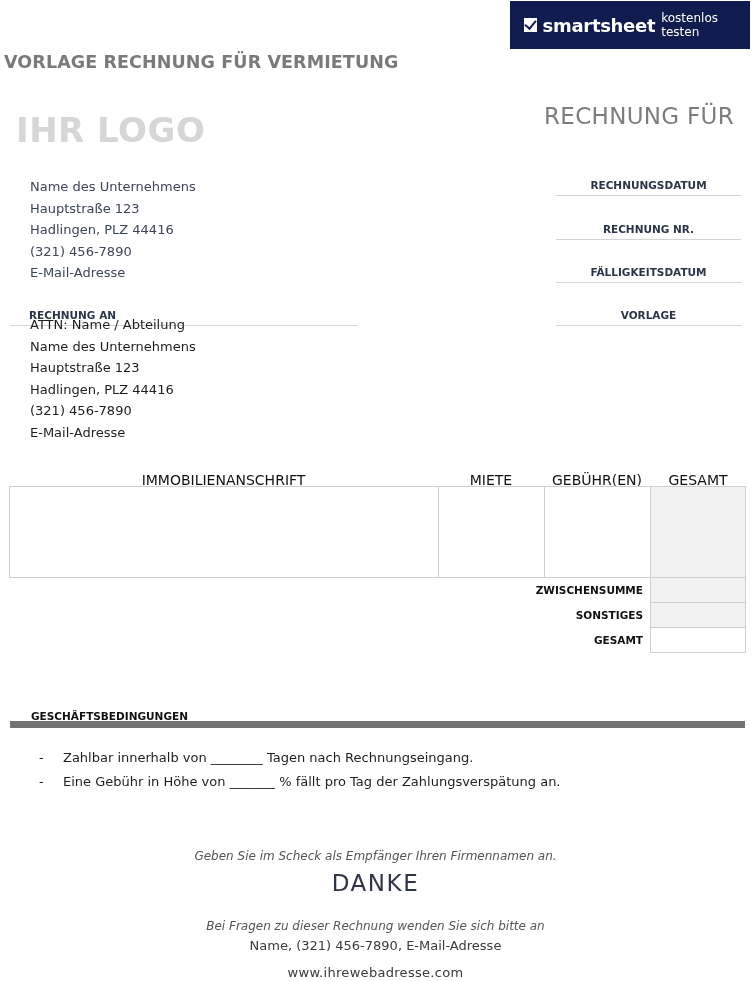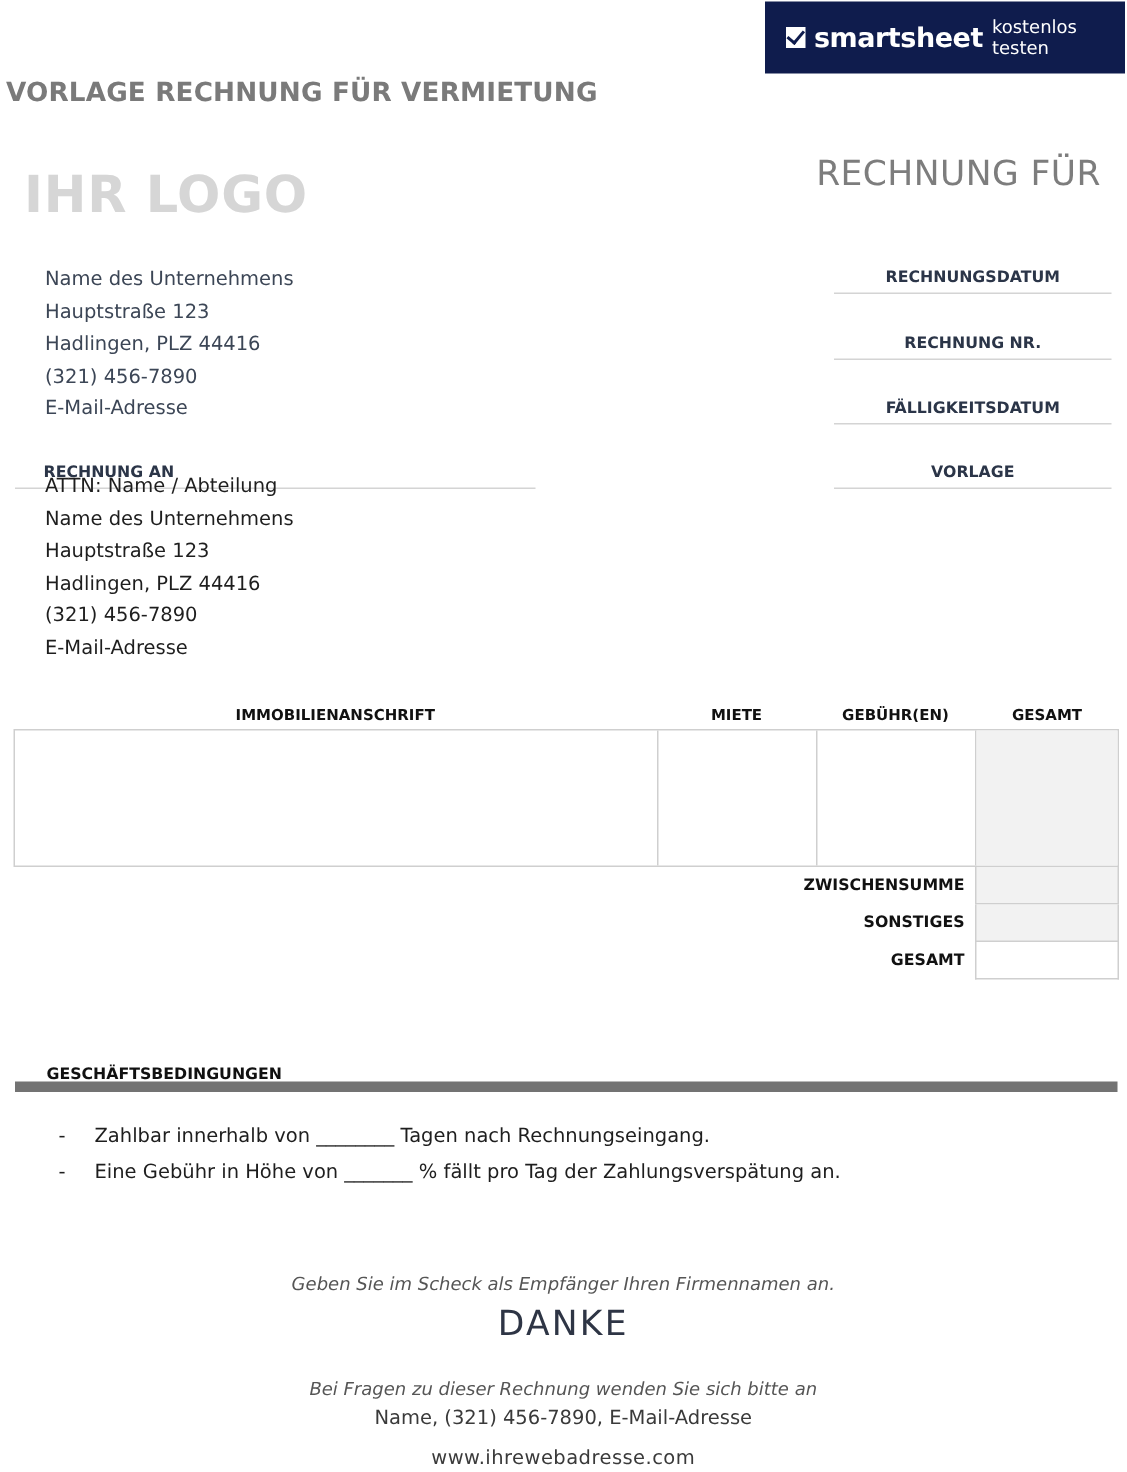--- a/index.html
+++ b/index.html
@@ -25,21 +25,21 @@
   .sender div { white-space: nowrap; }
 
   .meta-field { left: 556px; width: 185px; height: 20px; border-bottom: 1px solid #d4d4d4; text-align: center;
                 font-size: 10.5px; font-weight: bold; color: #2b3548; line-height: 18px; }
 
   .bill-to-label { left: 10px; top: 307px; width: 347px; height: 19px; border-bottom: 1px solid #d4d4d4;
                    font-size: 10.5px; font-weight: bold; color: #2b3548; padding-left: 19px; line-height: 16px; }
   .billto { left: 30px; top: 314px; font-size: 13px; color: #1e1e1e; line-height: 21.6px; }
   .billto div { white-space: nowrap; }
 
-  .th { top: 472px; font-size: 10px; font-weight: bold; color: #111; text-align: center; }
+  .th { top: 472px; font-size: 14px; font-weight: normal; color: #111; text-align: center; }
   .grid { left: 9px; top: 486px; width: 737px; height: 92px; border: 1px solid #cfcfcf; }
   .grid .col { position: absolute; top: 0; height: 100%; border-right: 1px solid #cfcfcf; }
   .grid .col-total { position: absolute; top: 0; height: 100%; background: #f2f2f2; }
 
   .sum-label { right: 108px; font-size: 10.5px; font-weight: bold; color: #111; text-align: right; }
   .sum-cell { left: 650px; width: 96px; height: 25px; border: 1px solid #cfcfcf; border-top: none; }
   .sum-cell.shade { background: #f2f2f2; }
 
   .terms-label { left: 10px; top: 708px; width: 735px; height: 20px; border-bottom: 7px solid #737373;
                  font-size: 10.5px; font-weight: bold; color: #111; padding-left: 21px; line-height: 16px; }

